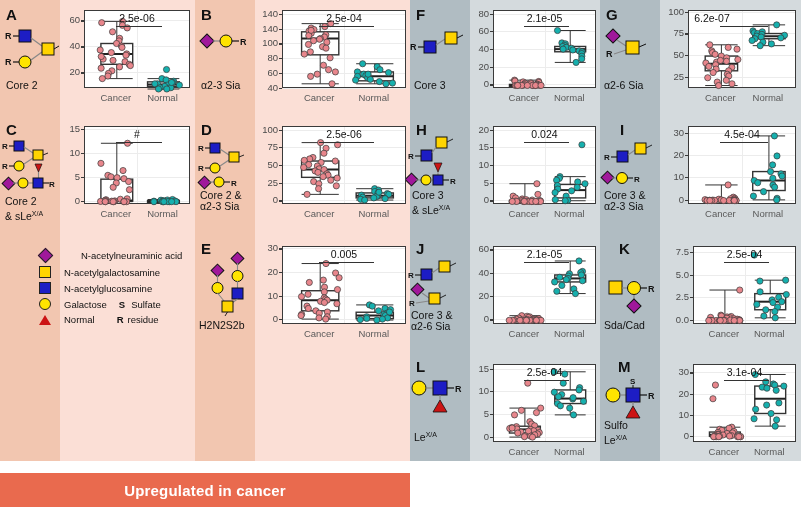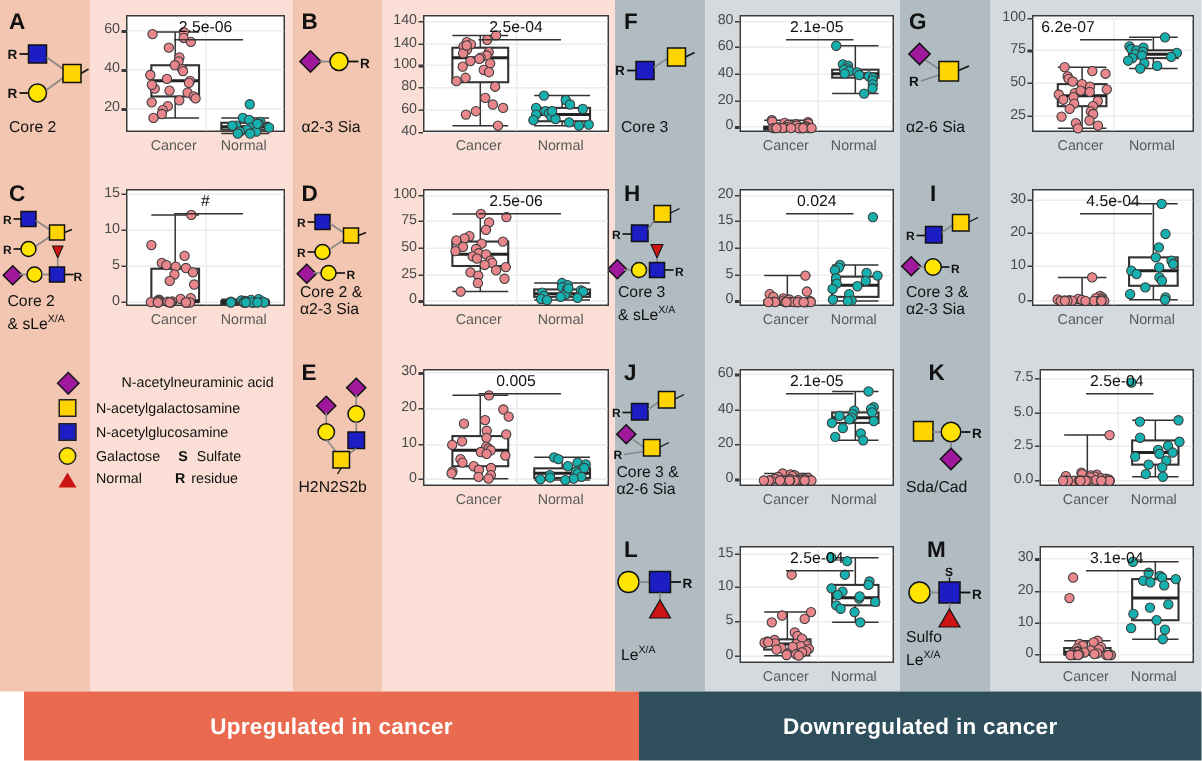--- a/index.html
+++ b/index.html
@@ -12,21 +12,21 @@
   #root{position:absolute;inset:0;}
 
   
   .strip{position:absolute;top:0;bottom:46px;}
   .s-lbl-pink{background:#f2c6b0;}
   .s-plot-pink{background:#fbdfd6;}
   .s-lbl-gray{background:#b0bcc2;}
   .s-plot-gray{background:#d4dadd;}
 
   
-  .banner{position:absolute;left:16px;right:0;bottom:0;height:46px;display:flex;}
+  .banner{position:absolute;left:0;right:0;bottom:0;height:34px;display:flex;border-radius:21px;}
   .banner>div{display:flex;align-items:center;justify-content:center;
     color:#ffffff;font-weight:bold;font-size:15px;letter-spacing:.2px;}
   .ban-up{background:#e96a4e;}
   .ban-down{background:#2f4e5c;}
   .panel-letter{position:absolute;font-weight:bold;font-size:15px;color:#111;}
   .panel-name{position:absolute;font-size:10.5px;color:#111;line-height:11px;}
   .glycan{position:absolute;}
 
   
   .plot{position:absolute;}
@@ -1210,16 +1210,15 @@
         </svg>
         <div class="sigbar" style="left: 723.9px; width: 45.32px; top: 380px;"></div>
         <div class="pval" style="left: 693px; width: 103px; top: 366px;">3.1e-04</div>
         <div class="xtick" style="left: 693.9px; width: 60px; top: 446px;">Cancer</div>
         <div class="xtick" style="left: 739.22px; width: 60px; top: 446px;">Normal</div>
       </div>
     </div>
 
   <div class="banner">
     <div class="ban-up" style="flex:0 0 410px;">Upregulated in cancer</div>
-    <div class="ban-down" style="flex:1;">Downregulated in cancer</div>
   </div>
 
 </div>
 
 </body></html>

